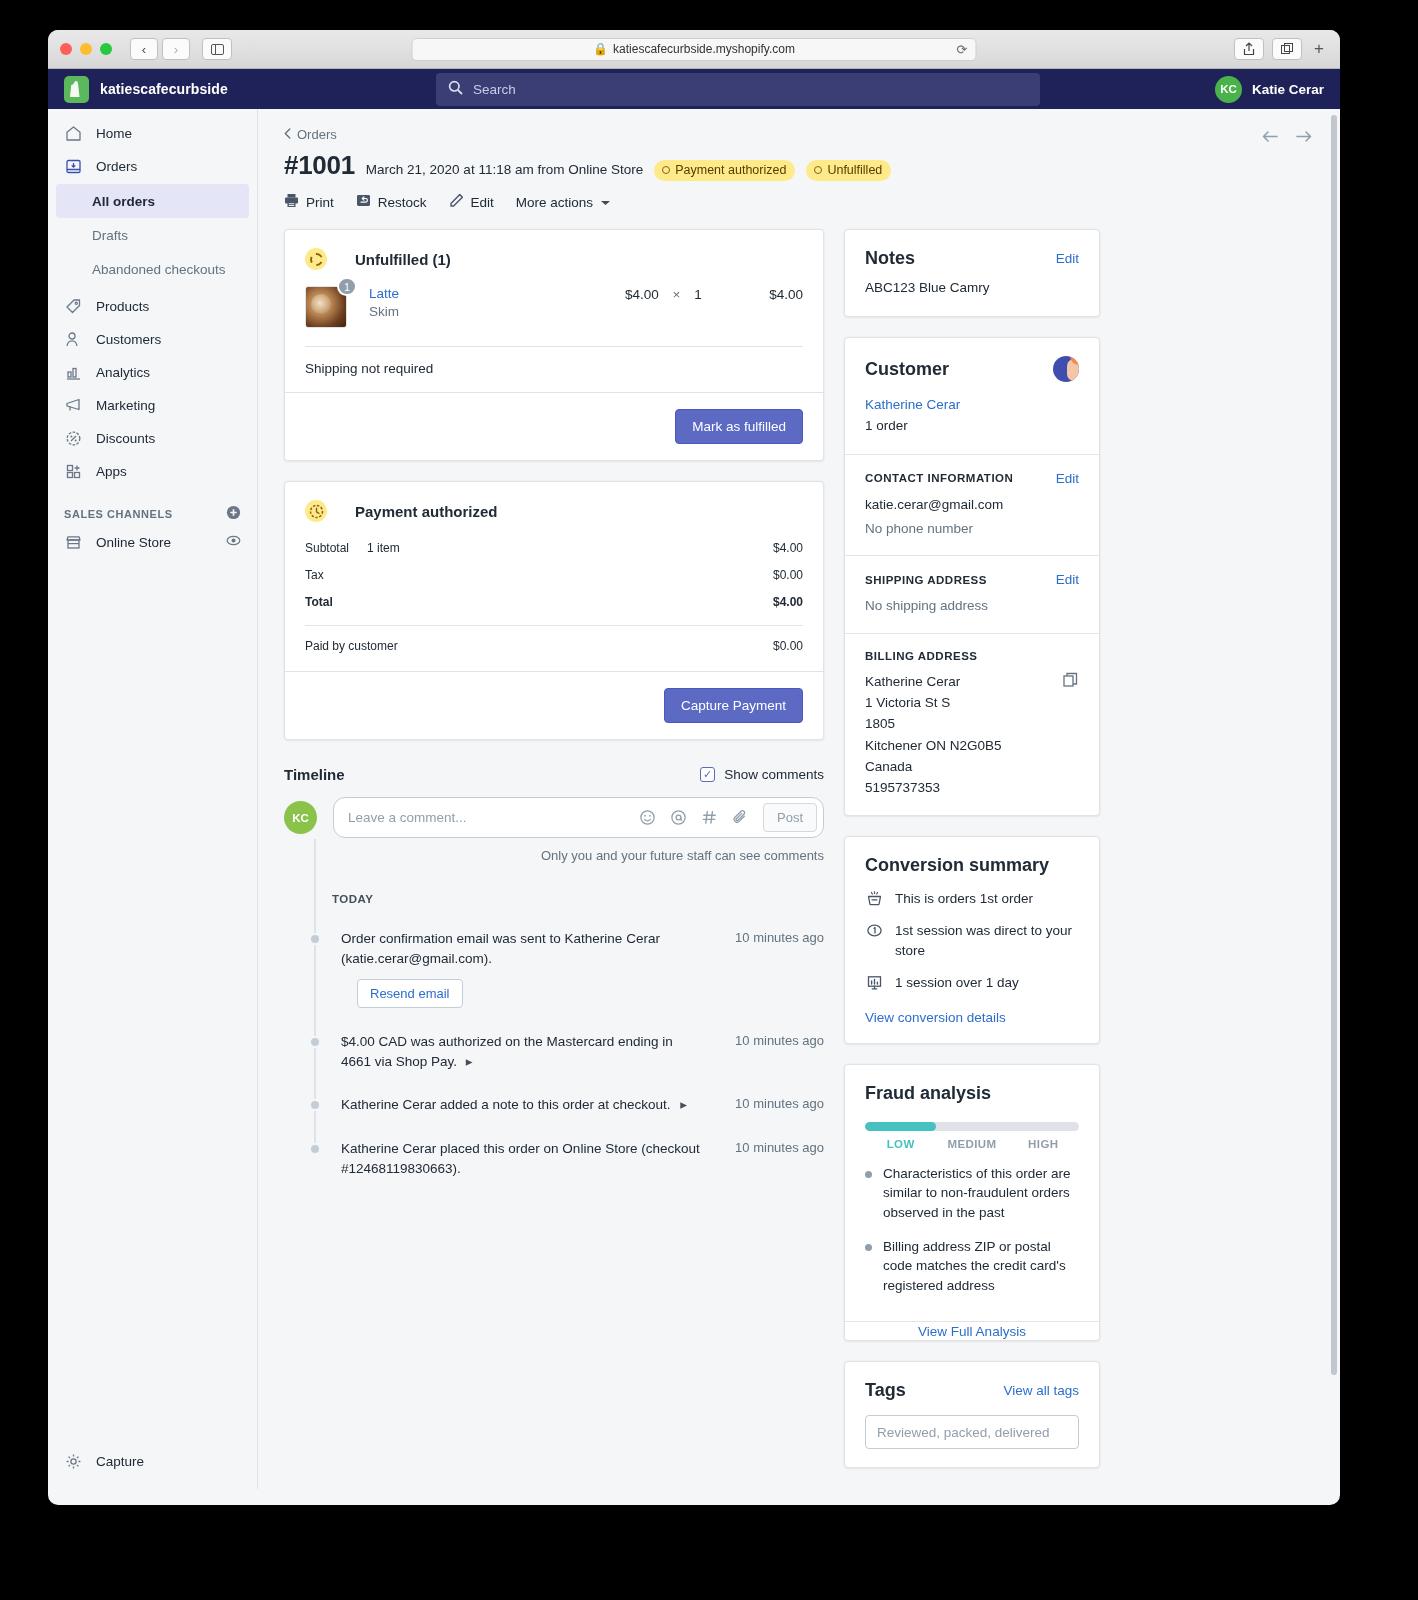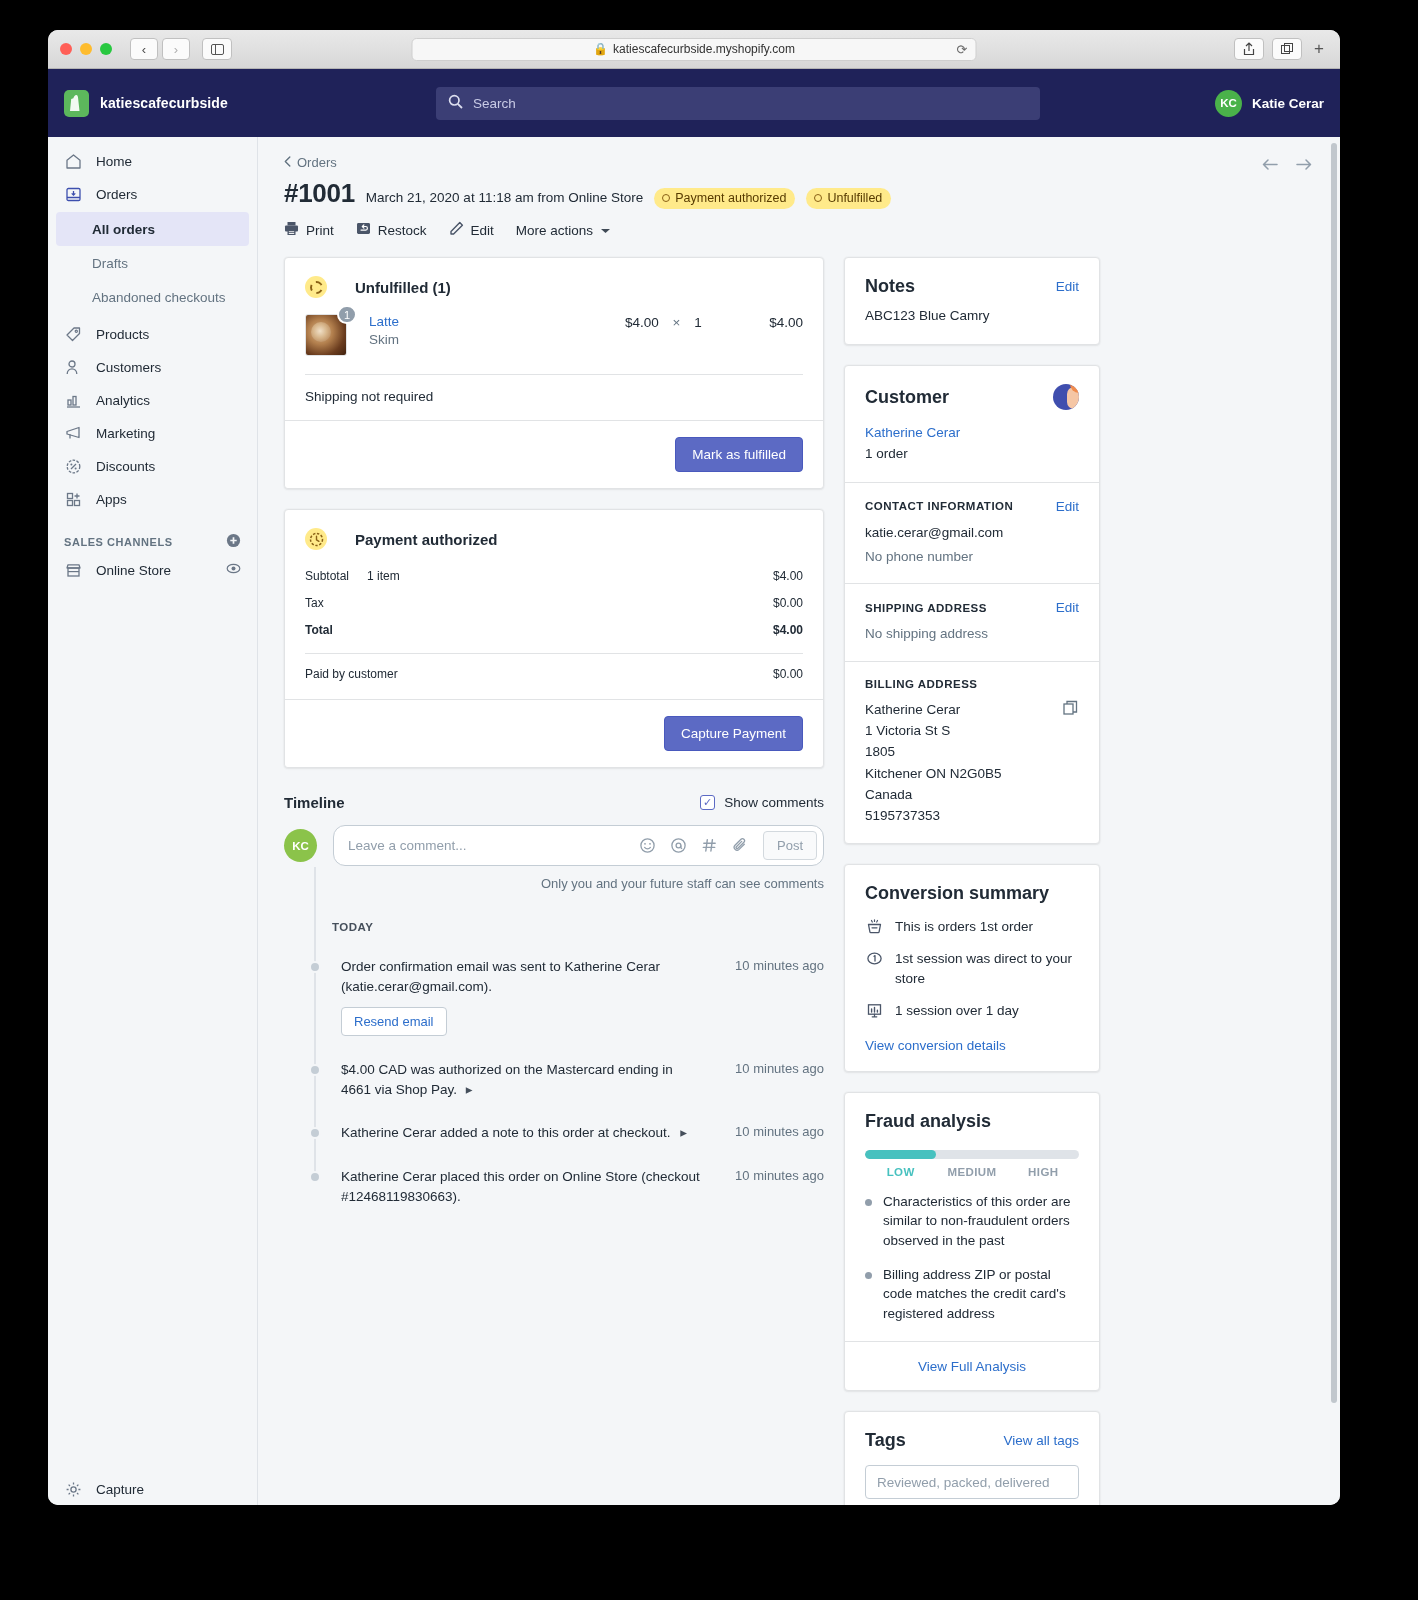--- a/index.html
+++ b/index.html
@@ -61,21 +61,21 @@
   .chrome-right { margin-left: auto; display: flex; align-items: center; gap: 8px; }
   .cbtn {
     width: 30px; height: 22px; background:#fbfbfb;
     border: 1px solid #c0c0c0; border-radius: 4px;
     display: flex; align-items: center; justify-content: center;
   }
   .plus { color:#555; font-size: 17px; padding: 0 4px; }
 
   
   .topbar {
-    height: 68px;
+    height: 40px;
     background: #1f2259;
     display: flex; align-items: center;
     padding: 0 16px;
     position: relative;
   }
   .logo-wrap { display: flex; align-items: center; gap: 11px; width: 200px; }
   .shop-logo {
     width: 25px; height: 27px; border-radius: 5px;
     background: #5cb85c;
     display:flex;align-items:center;justify-content:center;
@@ -273,21 +273,21 @@
     width: 12px; height: 12px; border-radius: 50%;
     background: #c4cdd5; border: 2px solid #f4f6f8;
     margin-left: 25px; margin-top: 4px; flex: 0 0 12px;
   }
   .ev-body { margin-left: 20px; flex: 1 1 auto; }
   .ev-text { font-size: 13.5px; color:#212b36; line-height: 1.45; max-width: 365px; }
   .ev-time { font-size: 13px; color:#637381; white-space: nowrap; padding-top: 1px; }
   .resend {
     margin-top: 11px; padding: 6px 12px; font-size: 13px;
     color:#2c6ecb; background:#fff; border: 1px solid #c4cdd5;
-    border-radius: 4px; font-family: inherit;
+    border-radius: 4px; font-family: inherit; margin-left: 16px;
   }
 
   
   .side-head { display:flex; align-items:center; justify-content: space-between; }
   .side-title { font-size: 18px; font-weight: 600; color:#212b36; }
   .link { color: #2c6ecb; font-size: 13.5px; }
   .side-sec { padding: 16px 20px; border-top: 1px solid #e1e3e5; }
   .side-label { font-size: 11.5px; font-weight: 700; letter-spacing:.5px; color:#212b36; }
   .side-text { font-size: 13.5px; color:#212b36; margin-top: 9px; line-height: 1.5; }
   .muted { color:#637381; }
@@ -312,21 +312,21 @@
   }
   .meter-fill { height: 100%; width: 33%; background:#47c1bf; border-radius: 5px; }
   .meter-labels { display:flex; margin-top: 7px; font-size: 11.5px; font-weight:700; letter-spacing:.4px; }
   .ml { width: 33.33%; text-align:center; }
   .ml.low { color:#47c1bf; }
   .ml.med, .ml.high { color:#919eab; }
   .bullet-row { display:flex; gap: 11px; margin-top: 14px; }
   .bullet { width:7px;height:7px;border-radius:50%;background:#919eab; margin-top: 7px; flex:0 0 7px; }
   .bullet-text { font-size: 13.5px; color:#212b36; line-height: 1.45; }
   .card-foot-center {
-    border-top: 1px solid #e1e3e5; padding: 15px; text-align:center;
+    border-top: 1px solid #e1e3e5; text-align:center;margin-top:8px;
   }
   .tag-input {
     width: 100%; height: 34px; margin-top: 14px;
     border: 1px solid #c4cdd5; border-radius: 4px;
     padding: 0 11px; font-size: 13.5px; color:#919eab;
     font-family: inherit; background:#fff;
   }
   .tag-input::placeholder { color:#919eab; }
 
   .scrollbar {

